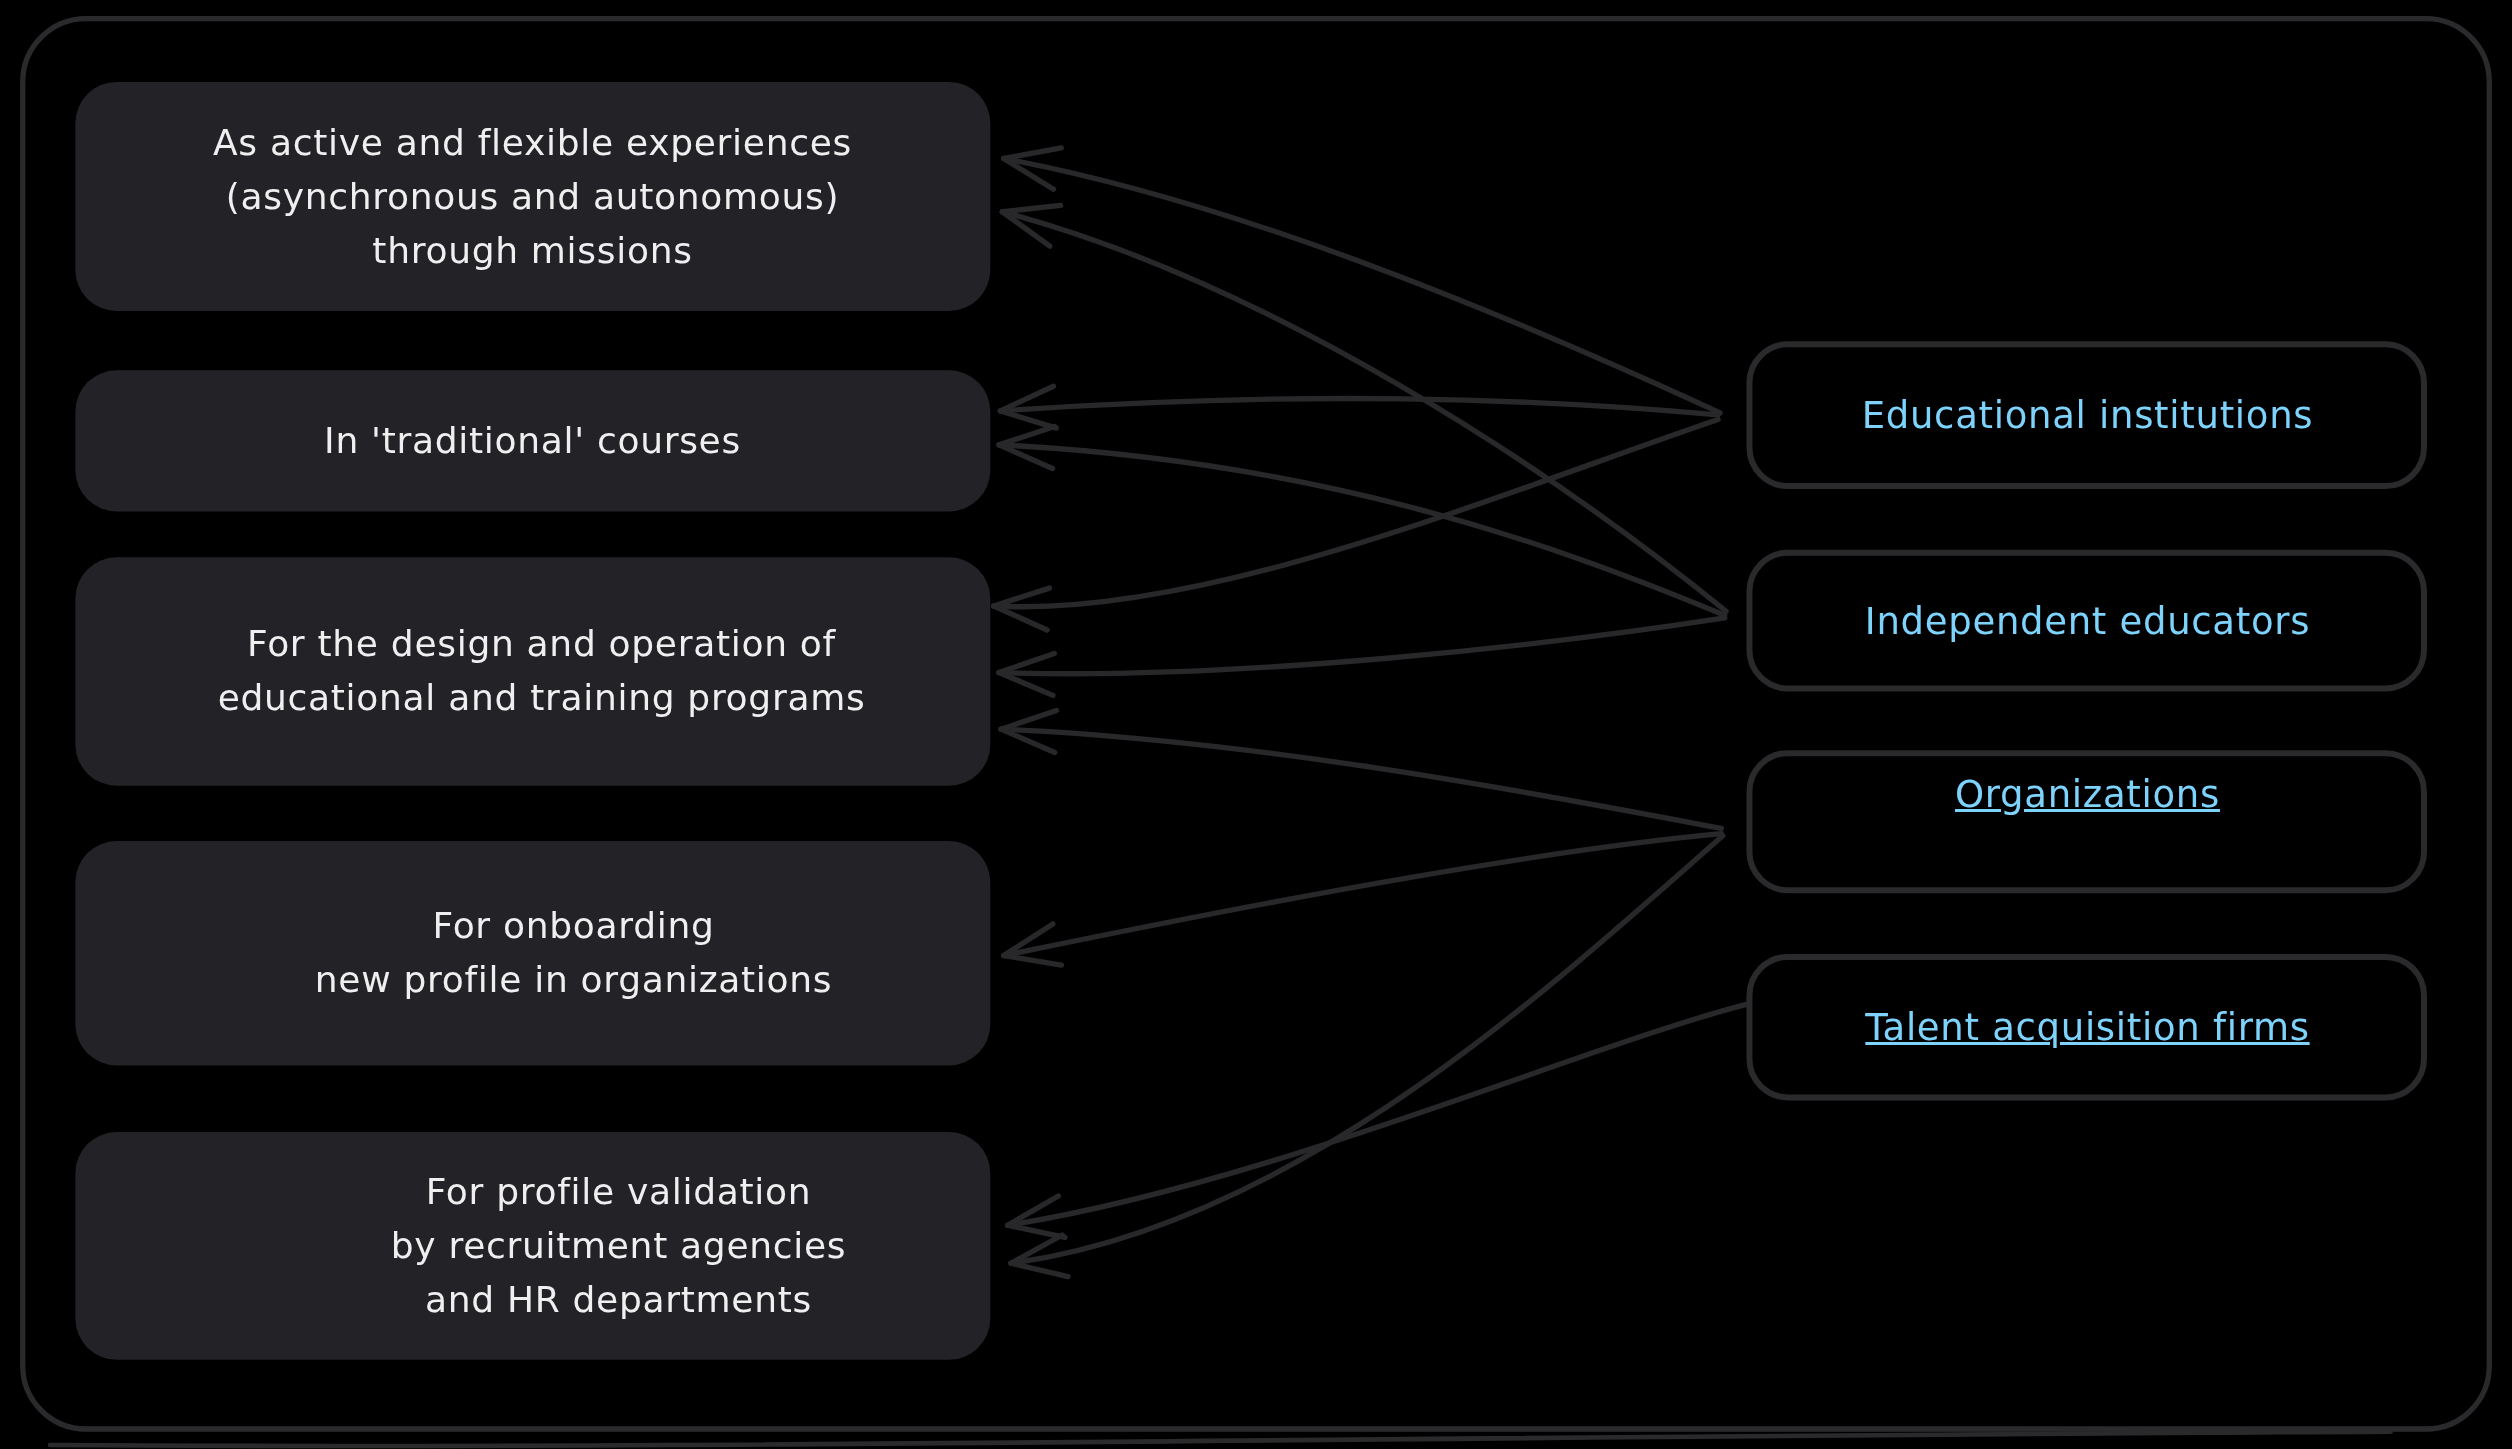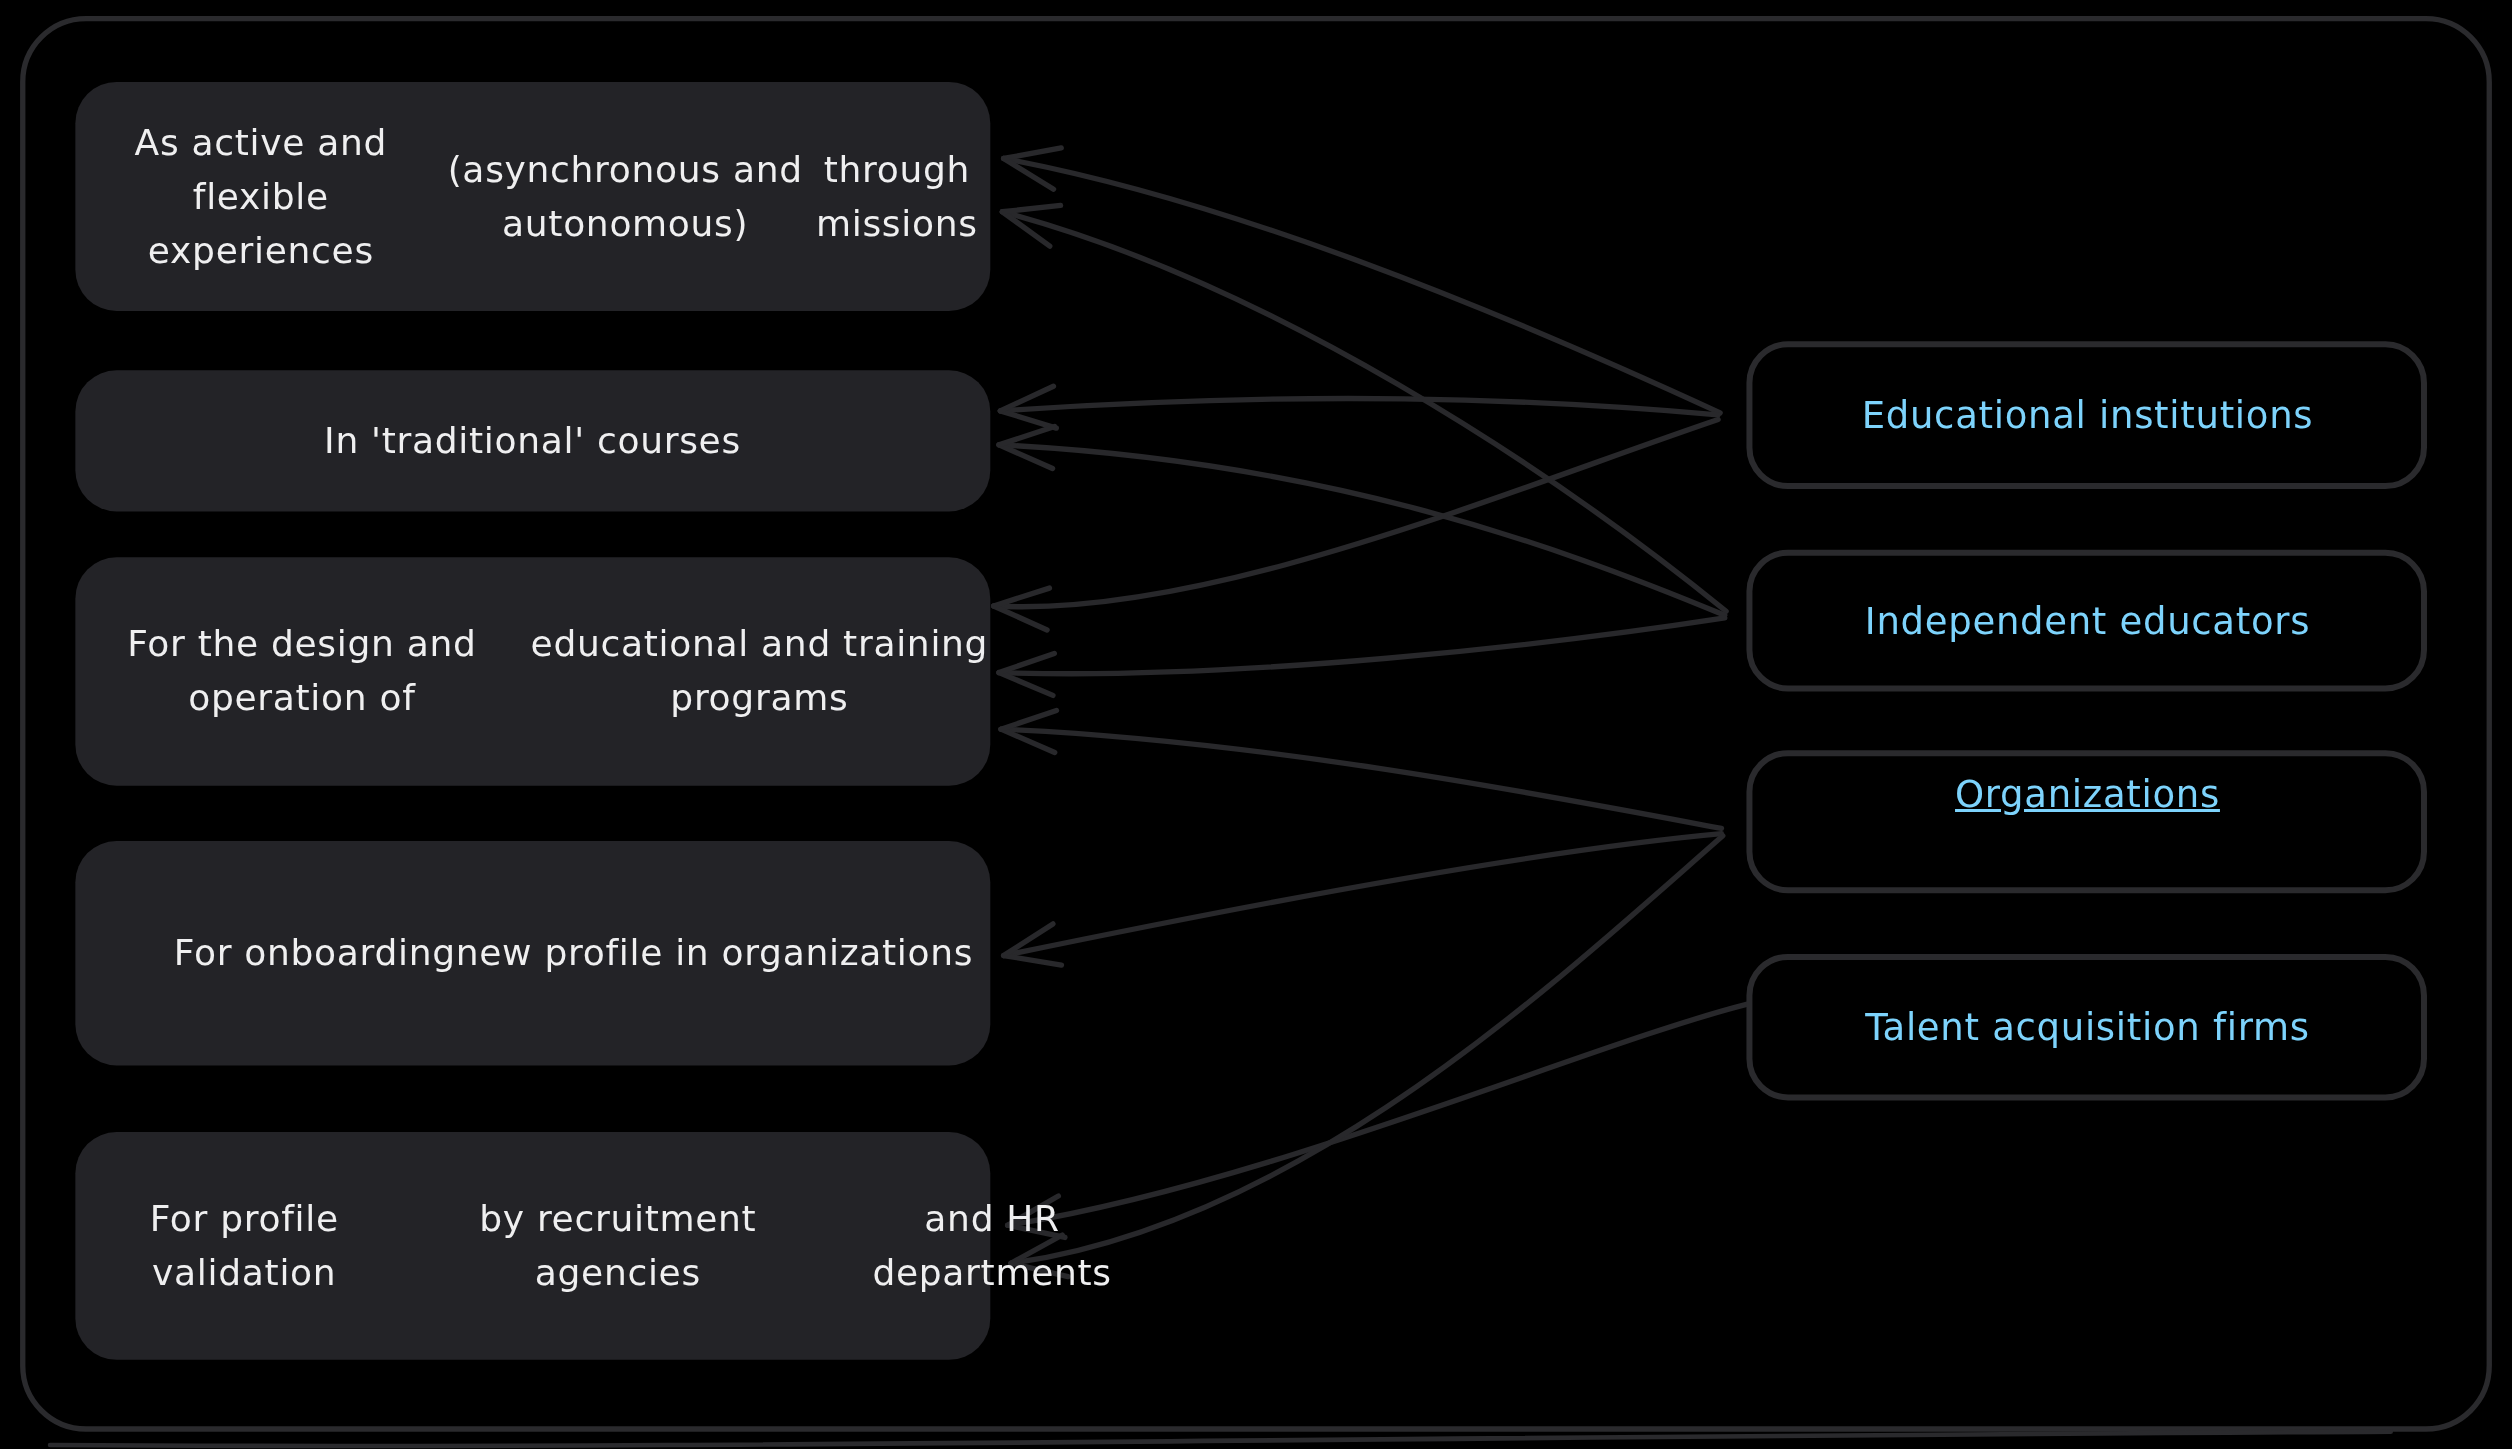--- a/index.html
+++ b/index.html
@@ -1,19 +1,19 @@
 <!DOCTYPE html>
 <html style="font-size:10.7px"><head>
 <meta charset="utf-8">
 <style>
   html,body{margin:0;padding:0;background:#000;}
   #stage{position:relative;width:2512px;height:1449px;background:#000;overflow:hidden;
          font-family:"DejaVu Sans","Liberation Sans",sans-serif;}
   #scene{position:absolute;left:0;top:0;}
-  .box-label{position:absolute;display:flex;flex-direction:row;justify-content:center;
+  .box-label{position:absolute;display:flex;flex-direction:column;justify-content:center;
              align-items:center;text-align:center;pointer-events:none;border-radius:16px;}
   .left-label{color:#efeff0;font-size:36px;line-height:54px;font-weight:400;letter-spacing:0.7px;}
   .right-label{color:#7dd3fc;font-size:37px;font-weight:400;letter-spacing:0.7px;}
 </style>
 </head>
 <body>
 
 <div id="stage">
   <svg id="scene" width="2512" height="1449" viewBox="0 0 3772 2176">
       <rect x="34" y="28" width="3704" height="2118" rx="95" ry="95" fill="none" stroke="#2a2a2d" stroke-width="8"></rect>
@@ -81,17 +81,17 @@
     </div>
     <div class="box-label right-label" style="left: 1750px; top: 344px; width: 675px; height: 142px;">
       <div>Educational institutions</div>
     </div>
     <div class="box-label right-label" style="left: 1750px; top: 553px; width: 675px; height: 136px;">
       <div>Independent educators</div>
     </div>
     <div class="box-label right-label" style="left: 1750px; top: 726px; width: 675px; height: 137px; text-decoration: underline;">
       <div>Organizations</div>
     </div>
-    <div class="box-label right-label" style="left: 1750px; top: 957px; width: 675px; height: 141px;">
+    <div class="box-label right-label" style="left: 1750px; top: 957px; width: 675px; height: 141px; text-decoration: underline;">
       <div>Talent acquisition firms</div>
     </div>
   </div>
 
 
 </body></html>

